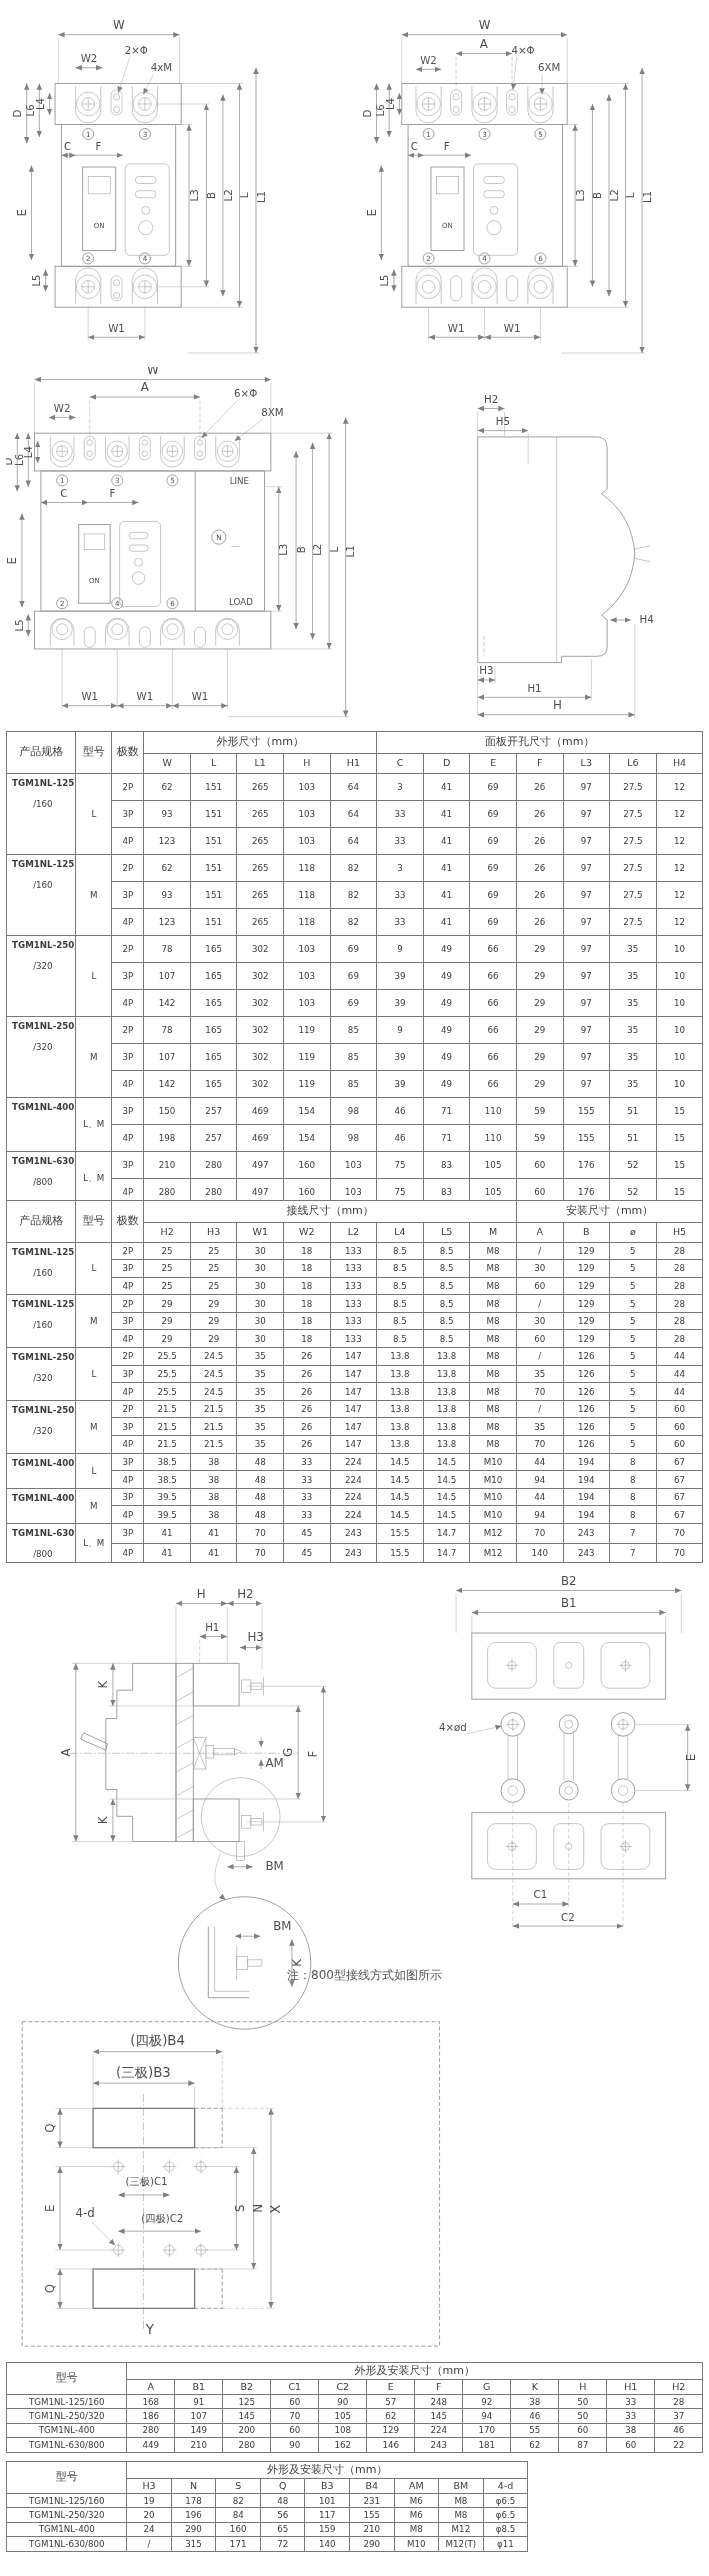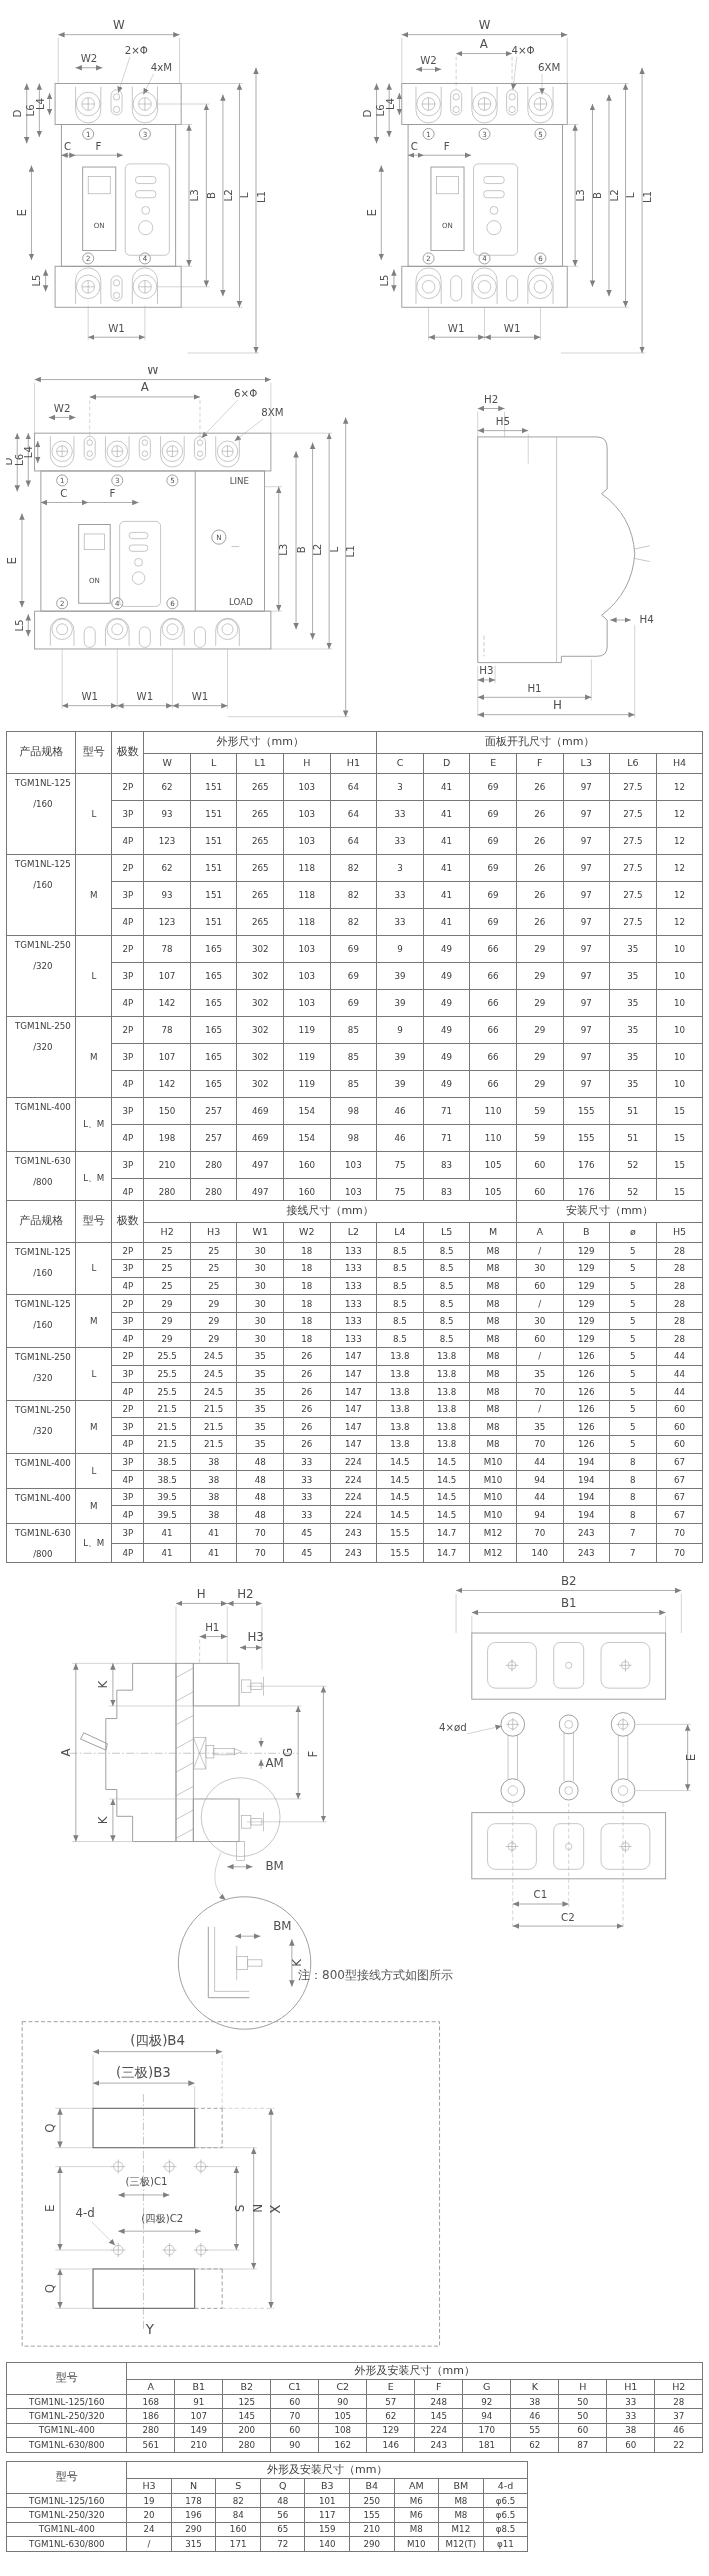--- a/index.html
+++ b/index.html
@@ -21,41 +21,41 @@
   svg .ext{stroke:#b0b0b0;fill:none;stroke-width:0.7;}
   svg .dash{stroke-dasharray:5 3;}
   svg .dd{stroke-dasharray:10 3 2 3;}
   svg text{fill:#4f4f4f;font-family:"DejaVu Sans","Liberation Sans",sans-serif;font-size:13px;text-anchor:middle;}
   svg text.big{font-size:15px;}
   svg text.huge{font-size:17px;}
   svg text.sm{font-size:9px;}
   svg text.md{font-size:11px;}
   
   #sec2{position:absolute;left:22px;top:1547px;font-size:12px;font-weight:bold;color:#333;}
-  #note800{position:absolute;left:298px;top:1967px;font-size:12px;color:#555;}
+  #note800{position:absolute;left:287px;top:1967px;font-size:12px;color:#555;}
   
   table.data-table{position:absolute;border-collapse:collapse;table-layout:fixed;background:#fff;
         font-family:"DejaVu Sans","Liberation Sans",sans-serif;color:#3c3c3c;}
   table.data-table th,table.data-table td{border:0.8px solid #777;text-align:center;padding:0 1.6px;
         font-weight:normal;white-space:nowrap;font-size:8.7px;line-height:1.15;}
   table.data-table th.gh{font-size:11px;height:20.5px;}
   table.data-table th.colname{font-size:9.5px;height:19px;}
   #table1{left:6.3px;top:731px;width:697px;}
   #table2{left:6.3px;top:1200px;width:697px;}
   #table3{left:6.3px;top:2362px;width:697px;}
   #table4{left:6.3px;top:2461px;width:522px;}
   #table1 tbody td{height:26px;}
   #table2 tbody td{height:16.6px;}
   #table3 tbody td,#table4 tbody td{height:13.4px;}
   #table3 th.gh,#table4 th.gh{height:16px;}
   #table3 th.colname,#table4 th.colname{height:14px;}
   col.col-product{width:69px;} col.col-model{width:36px;} col.col-pole{width:32px;}
   col.col-model-wide{width:120px;}
   td.product-cell{text-align:left;vertical-align:top;}
-  td.product-cell .p1{padding:4px 0 0 3.2px;}
+  td.product-cell .p1{padding:4px 0 0 3.2px;font-weight:bold;}
   td.product-cell .p2{padding:11px 0 3.2px 3.2px;}
 </style>
 </head>
 <body>
 
 <div class="page">
 
   <svg id="svgA" width="344" height="364" viewBox="0 0 436 462">
     <defs>
       <marker id="ar" markerWidth="9" markerHeight="9" refX="8" refY="4.5" orient="auto-start-reverse" markerUnits="userSpaceOnUse">
@@ -1373,21 +1373,21 @@
           <td>129</td>
           <td>224</td>
           <td>170</td>
           <td>55</td>
           <td>60</td>
           <td>38</td>
           <td>46</td>
         </tr>
         <tr>
           <td>TGM1NL-630/800</td>
-          <td>561</td>
+          <td>449</td>
           <td>210</td>
           <td>280</td>
           <td>90</td>
           <td>162</td>
           <td>146</td>
           <td>243</td>
           <td>181</td>
           <td>62</td>
           <td>87</td>
           <td>60</td>
@@ -1426,21 +1426,21 @@
         </tr>
       </thead>
       <tbody>
         <tr>
           <td>TGM1NL-125/160</td>
           <td>19</td>
           <td>178</td>
           <td>82</td>
           <td>48</td>
           <td>101</td>
-          <td>250</td>
+          <td>231</td>
           <td>M6</td>
           <td>M8</td>
           <td>φ6.5</td>
         </tr>
         <tr>
           <td>TGM1NL-250/320</td>
           <td>20</td>
           <td>196</td>
           <td>84</td>
           <td>56</td>

